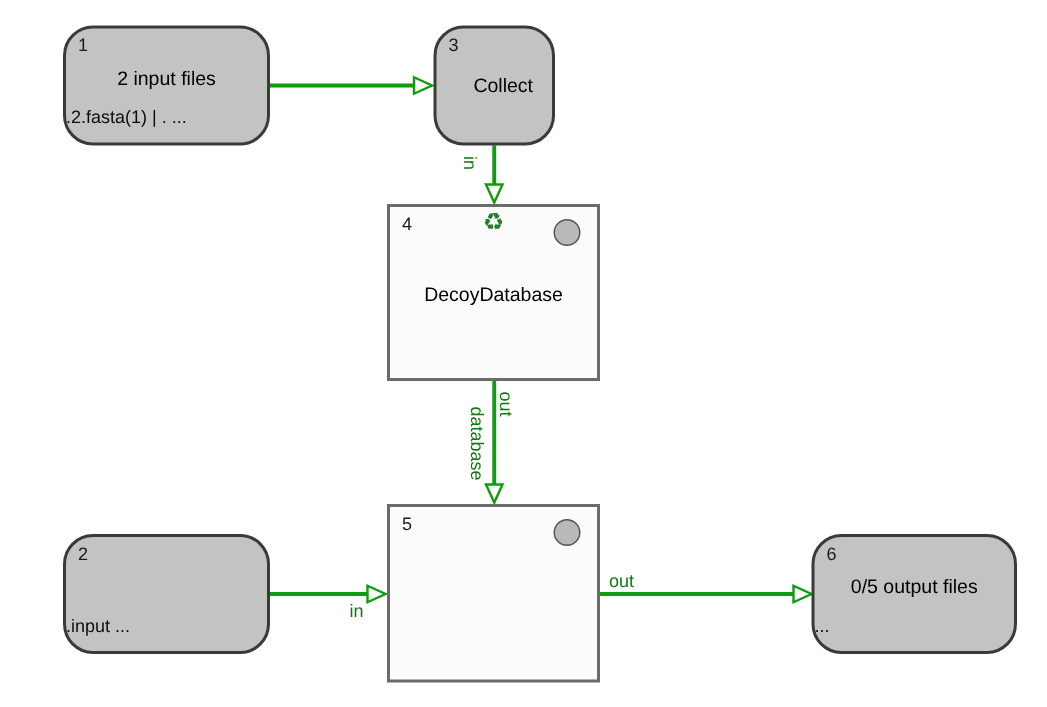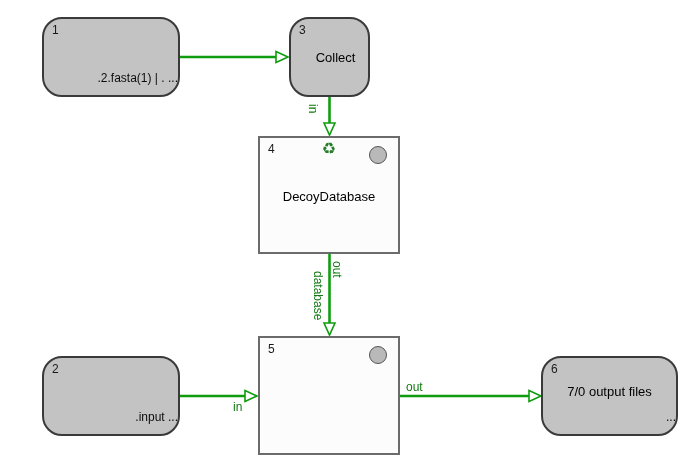--- a/index.html
+++ b/index.html
@@ -18,24 +18,23 @@
   }
   .num {
     position:absolute; left:8px; top:4px; font-size:12px; color:#1a1a1a;
   }
   .title {
     position:absolute; left:0; right:0; text-align:center;
     font-size:13px; color:#000000; white-space:nowrap;
     transform:translateY(-50%);
   }
   .subtitle {
-    position:absolute; left:0; right:0; text-align:right;
+    position:absolute; left:0; right:0; text-align:left;
     font-size:12px; color:#0d0d0d; white-space:nowrap;
     transform:translateY(-50%);
-    padding-left:28px;
   }
   .gray .title { top:44%; }
   .gray .subtitle { top:78%; }
   .gray.single .title { top:50%;margin-left:12px; }
   .tool .title { top:51%; }
   .recycle-icon {
     position:absolute; left:50%; top:3px; transform:translateX(-50%);
     font-size:16px; line-height:16px; color:#257d2a;
   }
   .status-circle {
@@ -80,20 +79,21 @@
 
     <g>
       <line class="edge-line" x1="400" y1="396" x2="530" y2="396"></line>
       <polygon class="edge-arrow" points="529,390.5 541,396 529,401.5"></polygon>
       <text class="edge-label" x="406" y="391">out</text>
     </g>
   </svg>
 
   <div class="node gray" style="left:42px; top:17px; width:138px; height:80px;">
     <span class="num">1</span>
+    <div class="title">2 input files</div>
     <div class="subtitle">.2.fasta(1) | . ...</div>
   </div>
 
   <div class="node gray single" style="left:289px; top:17px; width:81px; height:80px;">
     <span class="num">3</span>
     <div class="title">Collect</div>
   </div>
 
   <div class="node tool" style="left:258px; top:136px; width:142px; height:118px;">
     <span class="num">4</span>
@@ -107,17 +107,17 @@
     <div class="subtitle">.input ...</div>
   </div>
 
   <div class="node tool" style="left:258px; top:336px; width:142px; height:119px;">
     <span class="num">5</span>
     <span class="status-circle"></span>
   </div>
 
   <div class="node gray" style="left:541px; top:356px; width:137px; height:80px;">
     <span class="num">6</span>
-    <div class="title">7/0 output files</div>
+    <div class="title">0/5 output files</div>
     <div class="subtitle">...</div>
   </div>
 
 </div>
 
 </body></html>

